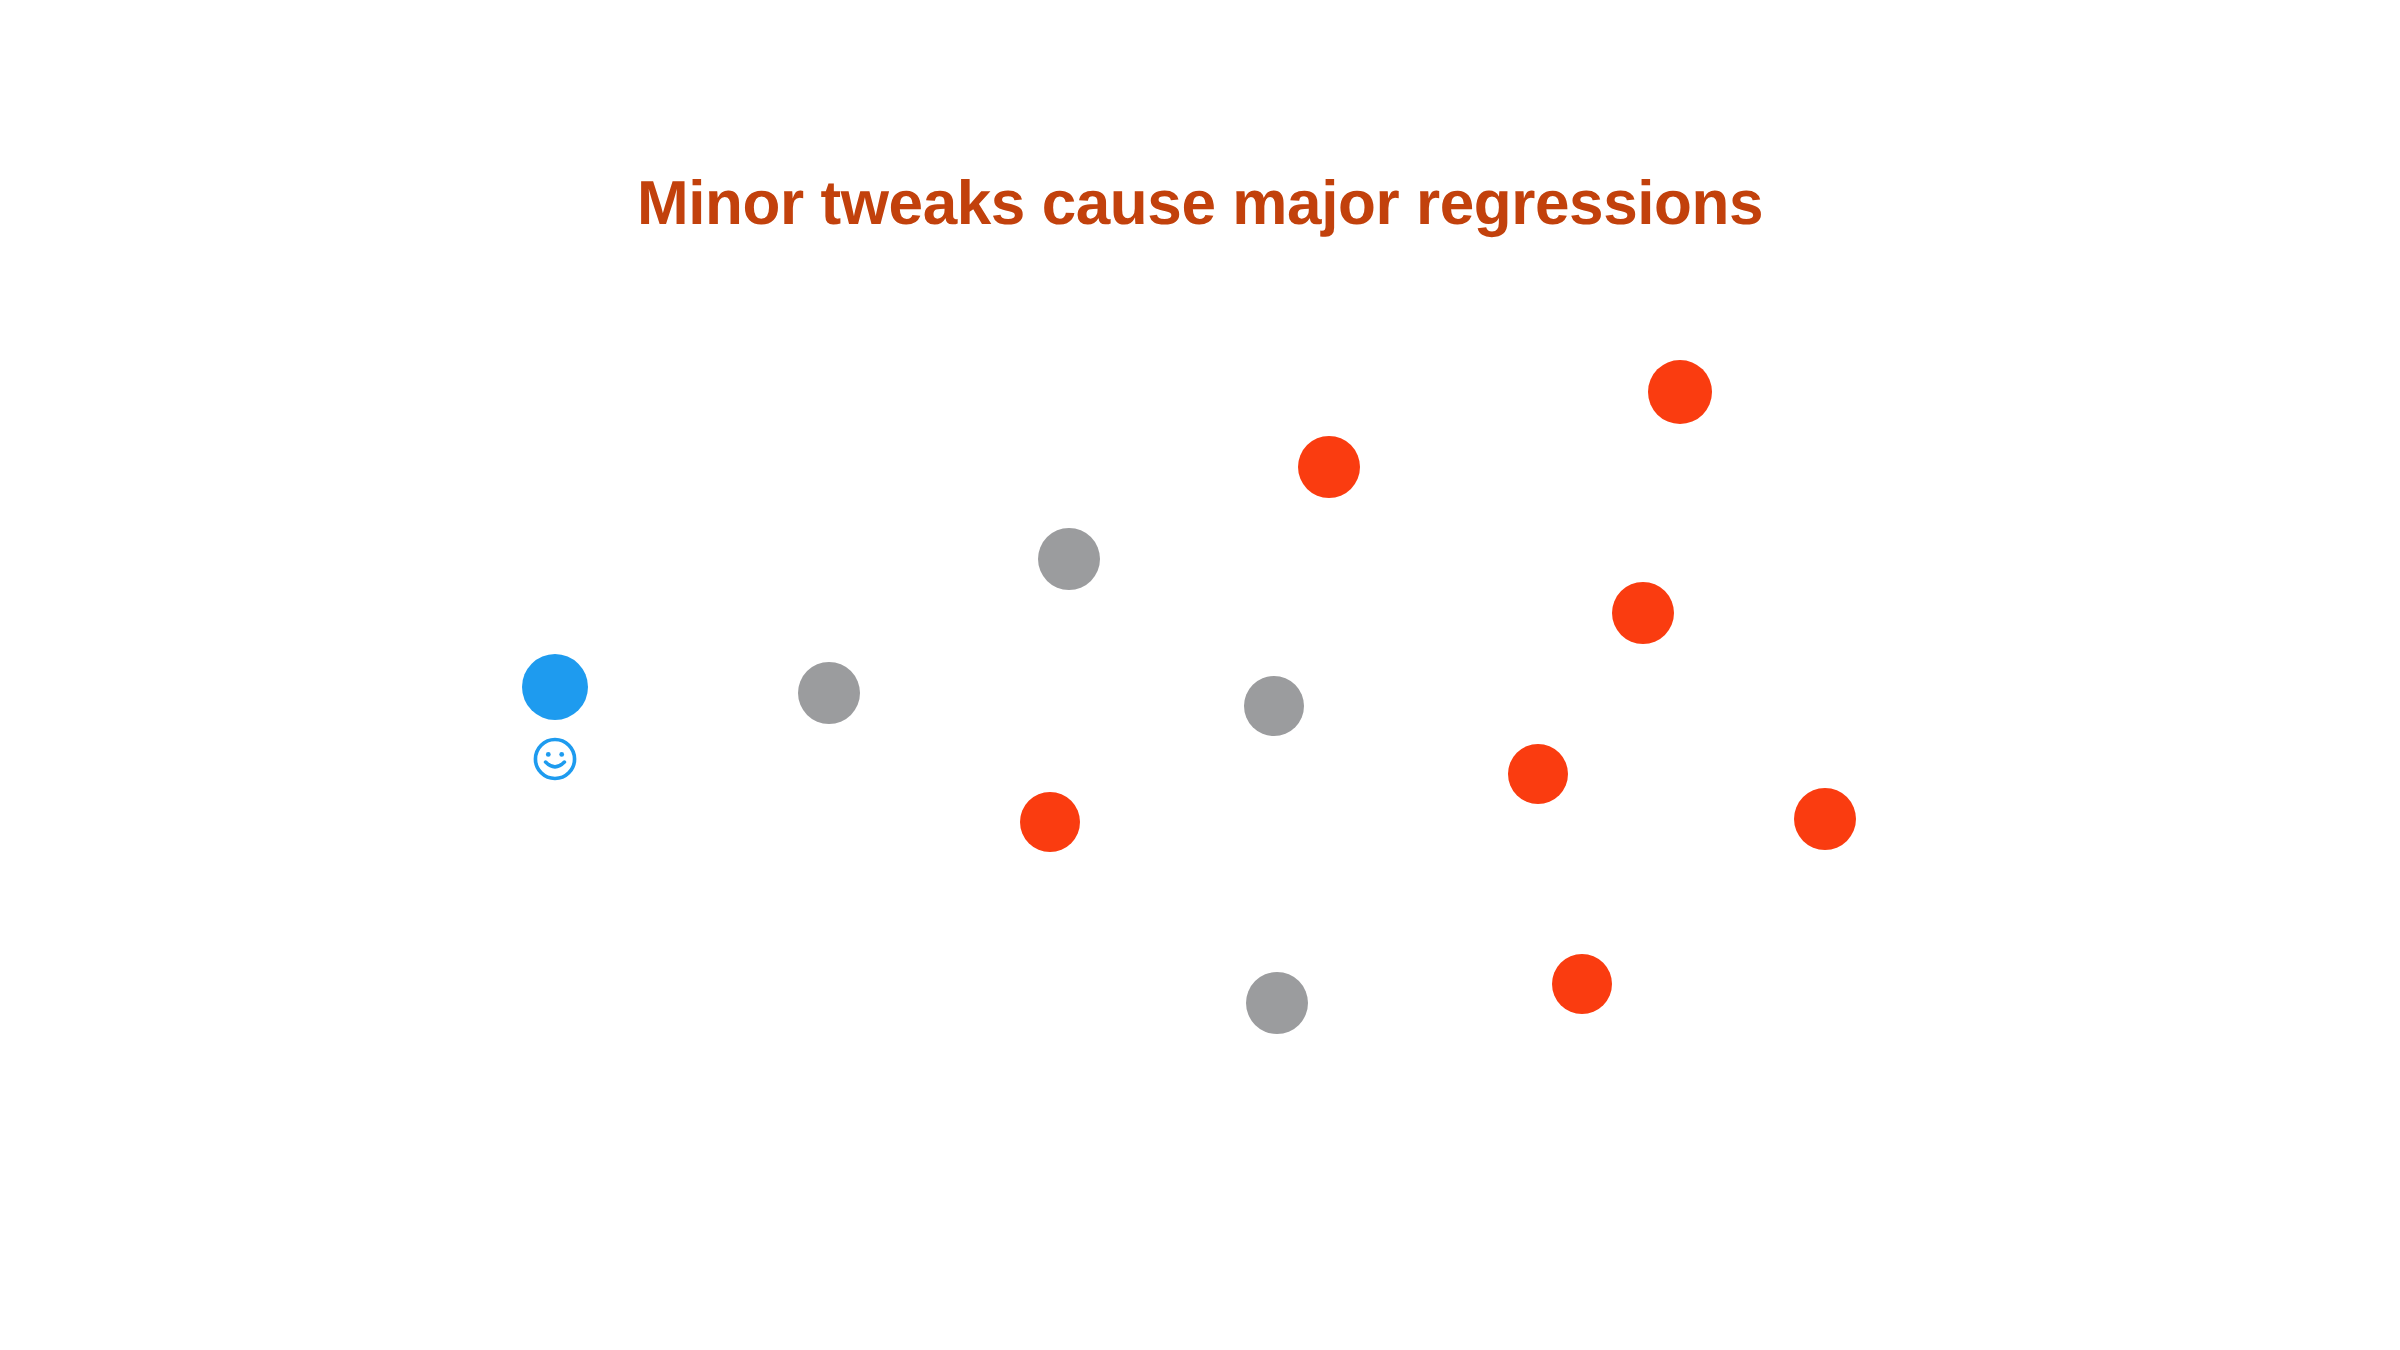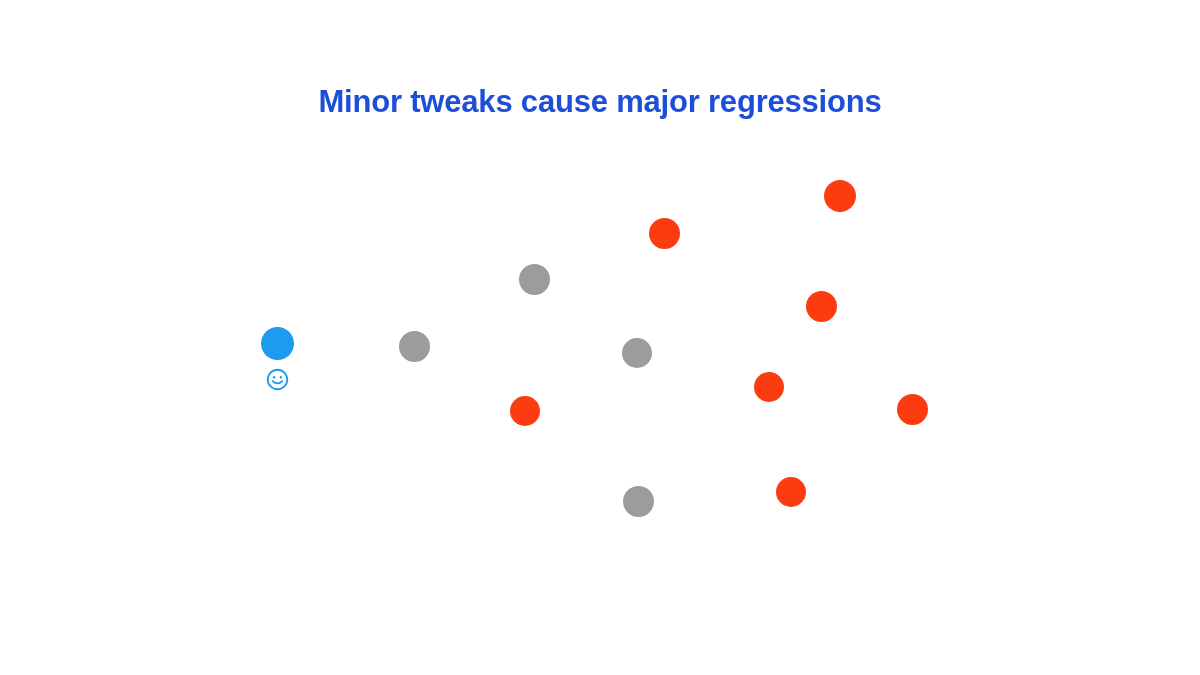--- a/index.html
+++ b/index.html
@@ -22,21 +22,21 @@
   #slide-title {
     position: absolute;
     left: 0;
     top: 82px;
     width: 1200px;
     text-align: center;
     font-family: "Liberation Sans", sans-serif;
     font-size: 31px;
     font-weight: bold;
     letter-spacing: -0.2px;
-    color: #1d4ed8;
+    color: #c2410c;
     white-space: nowrap;
     line-height: 40px;
   }
   #scatter-plot {
     position: absolute;
     left: 0;
     top: 0;
     width: 1200px;
     height: 675px;
   }

